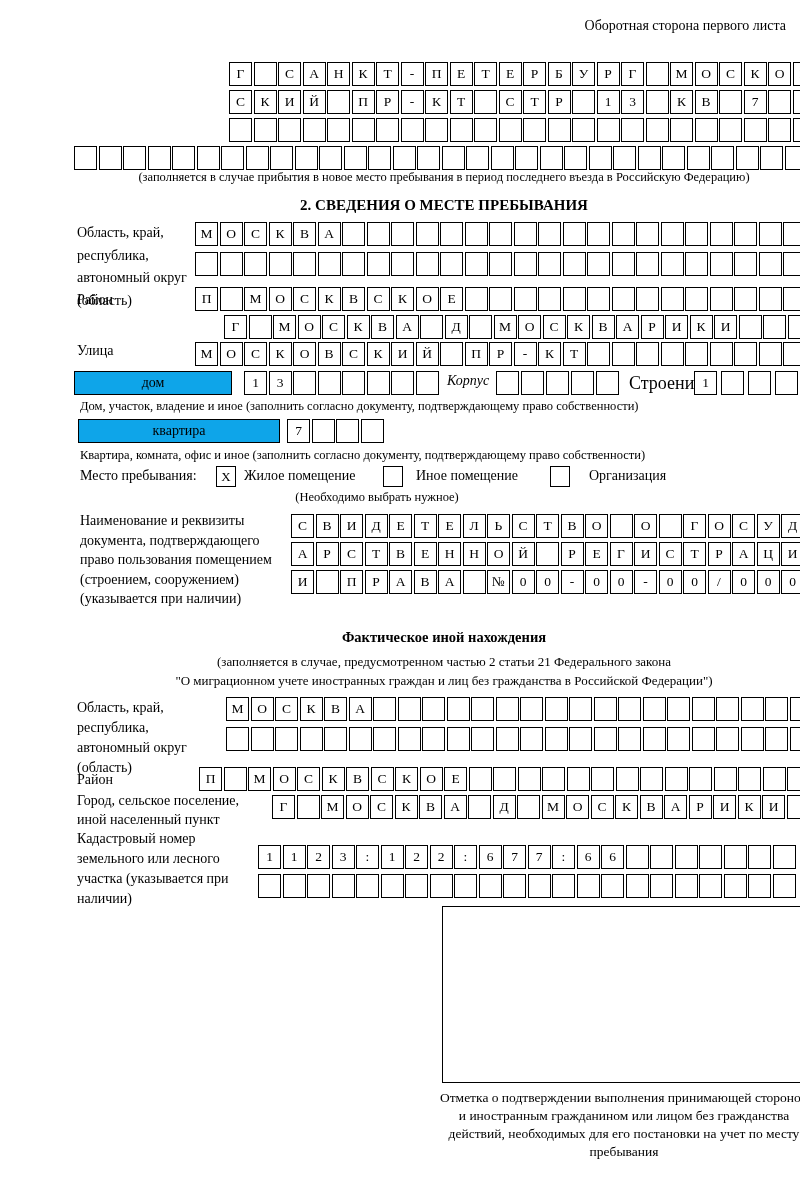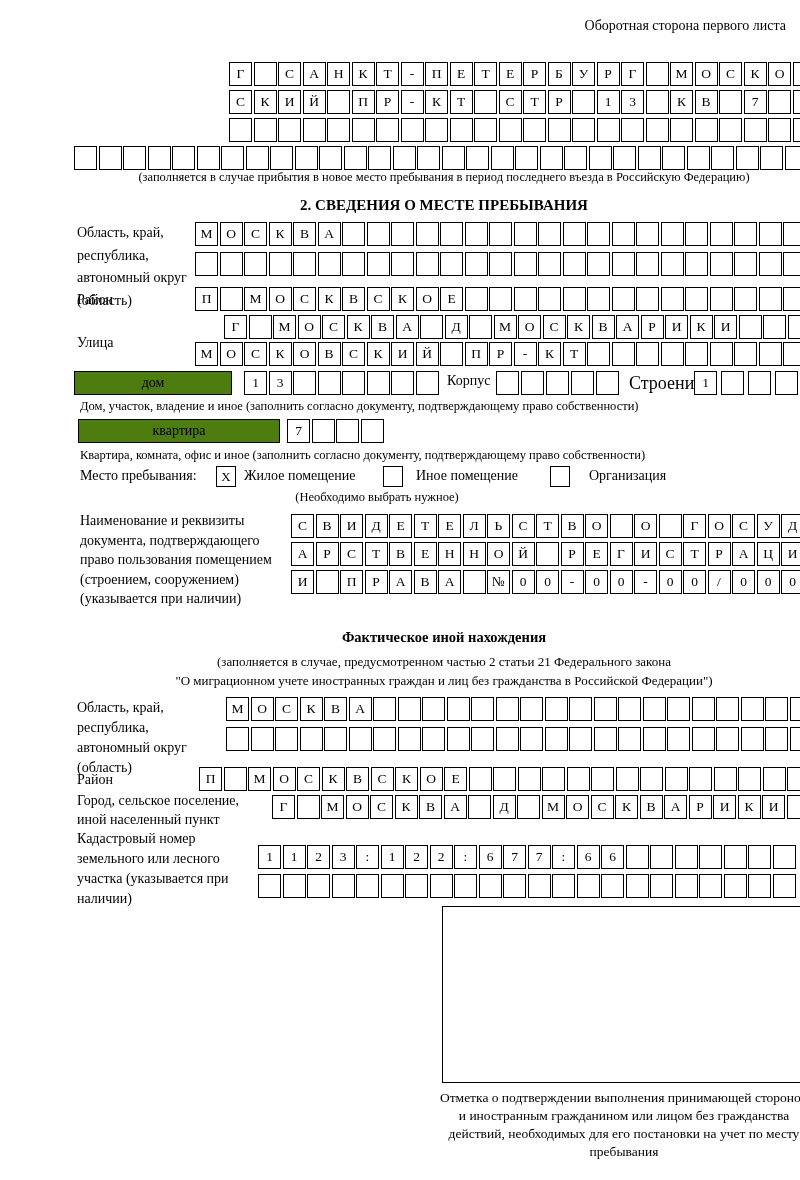--- a/index.html
+++ b/index.html
@@ -12,21 +12,21 @@
   .note{position:absolute;font-size:12.5px;}
   .center{left:0;right:0;text-align:center;}
   .cells{position:absolute;display:flex;gap:1.5px;}
   .cell{
     width:23px;height:24px;border:1.4px solid #000;box-sizing:border-box;
     display:flex;align-items:center;justify-content:center;
     font-size:13.5px;flex:none;background:#fff;
   }
   .bigbox{
     position:absolute;height:24px;border:1.4px solid #000;box-sizing:border-box;
-    display:flex;align-items:center;justify-content:center;font-size:14px;background:#4d7c0f;
+    display:flex;align-items:center;justify-content:center;font-size:14px;background:#0ea5e9;
   }
   .chk{
     position:absolute;width:20px;height:21px;border:1.4px solid #000;box-sizing:border-box;
     display:flex;align-items:center;justify-content:center;font-size:13px;background:#fff;
   }
   .title{position:absolute;left:0;right:0;text-align:center;font-weight:bold;font-size:15px;}
   .stampbox{position:absolute;border:1.8px solid #000;background:#fff;box-sizing:border-box;}
 </style>
 </head>
 <body>
@@ -254,21 +254,21 @@
       <span class="cell">А</span>
       <span class="cell">Р</span>
       <span class="cell">И</span>
       <span class="cell">К</span>
       <span class="cell">И</span>
       <span class="cell"></span>
       <span class="cell"></span>
       <span class="cell"></span>
     </div>
 
-  <div class="lbl" style="left:33px;top:332px;text-align:right;">Улица</div>
+  <div class="lbl" style="left:33px;top:340px;text-align:right;">Улица</div>
   <div class="cells" style="left:151px;top:342px;">
       <span class="cell">М</span>
       <span class="cell">О</span>
       <span class="cell">С</span>
       <span class="cell">К</span>
       <span class="cell">О</span>
       <span class="cell">В</span>
       <span class="cell">С</span>
       <span class="cell">К</span>
       <span class="cell">И</span>
@@ -294,21 +294,21 @@
   <div class="cells" style="left:200px;top:371px;">
       <span class="cell">1</span>
       <span class="cell">3</span>
       <span class="cell"></span>
       <span class="cell"></span>
       <span class="cell"></span>
       <span class="cell"></span>
       <span class="cell"></span>
       <span class="cell"></span>
     </div>
-  <div class="abs" style="left:403px;top:373px;font-size:14px;">Корпус</div>
+  <div class="abs" style="left:403px;top:373px;font-size:14px;font-style:italic;">Корпус</div>
   <div class="cells" style="left:452px;top:371px;gap:2px;">
       <span class="cell"></span>
       <span class="cell"></span>
       <span class="cell"></span>
       <span class="cell"></span>
       <span class="cell"></span>
     </div>
   <div class="abs" style="left:585px;top:373px;font-size:18px;">Строение</div>
   <div class="cells" style="left:650px;top:371px;gap:4px;">
       <span class="cell">1</span>

